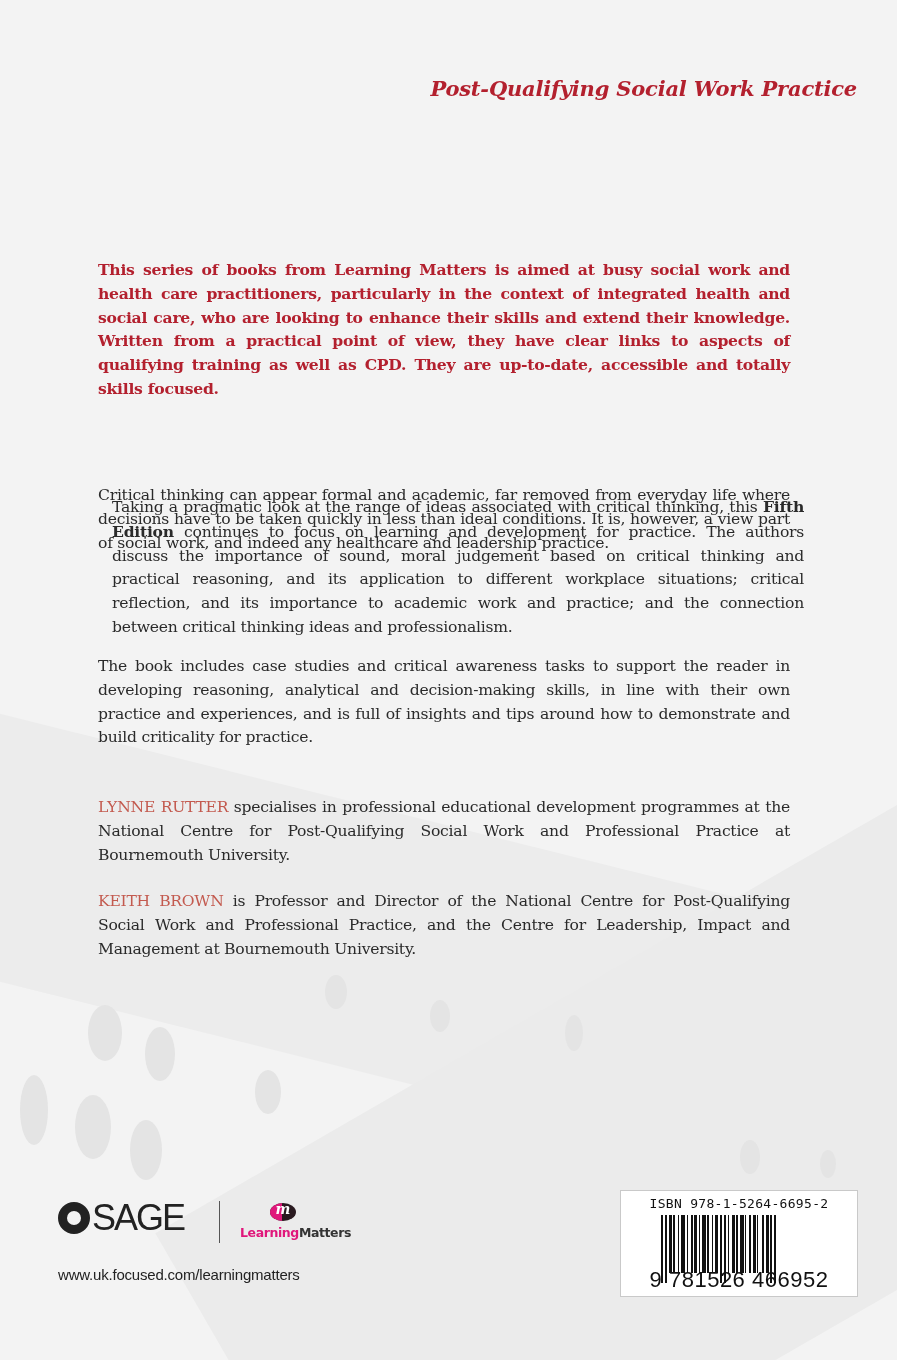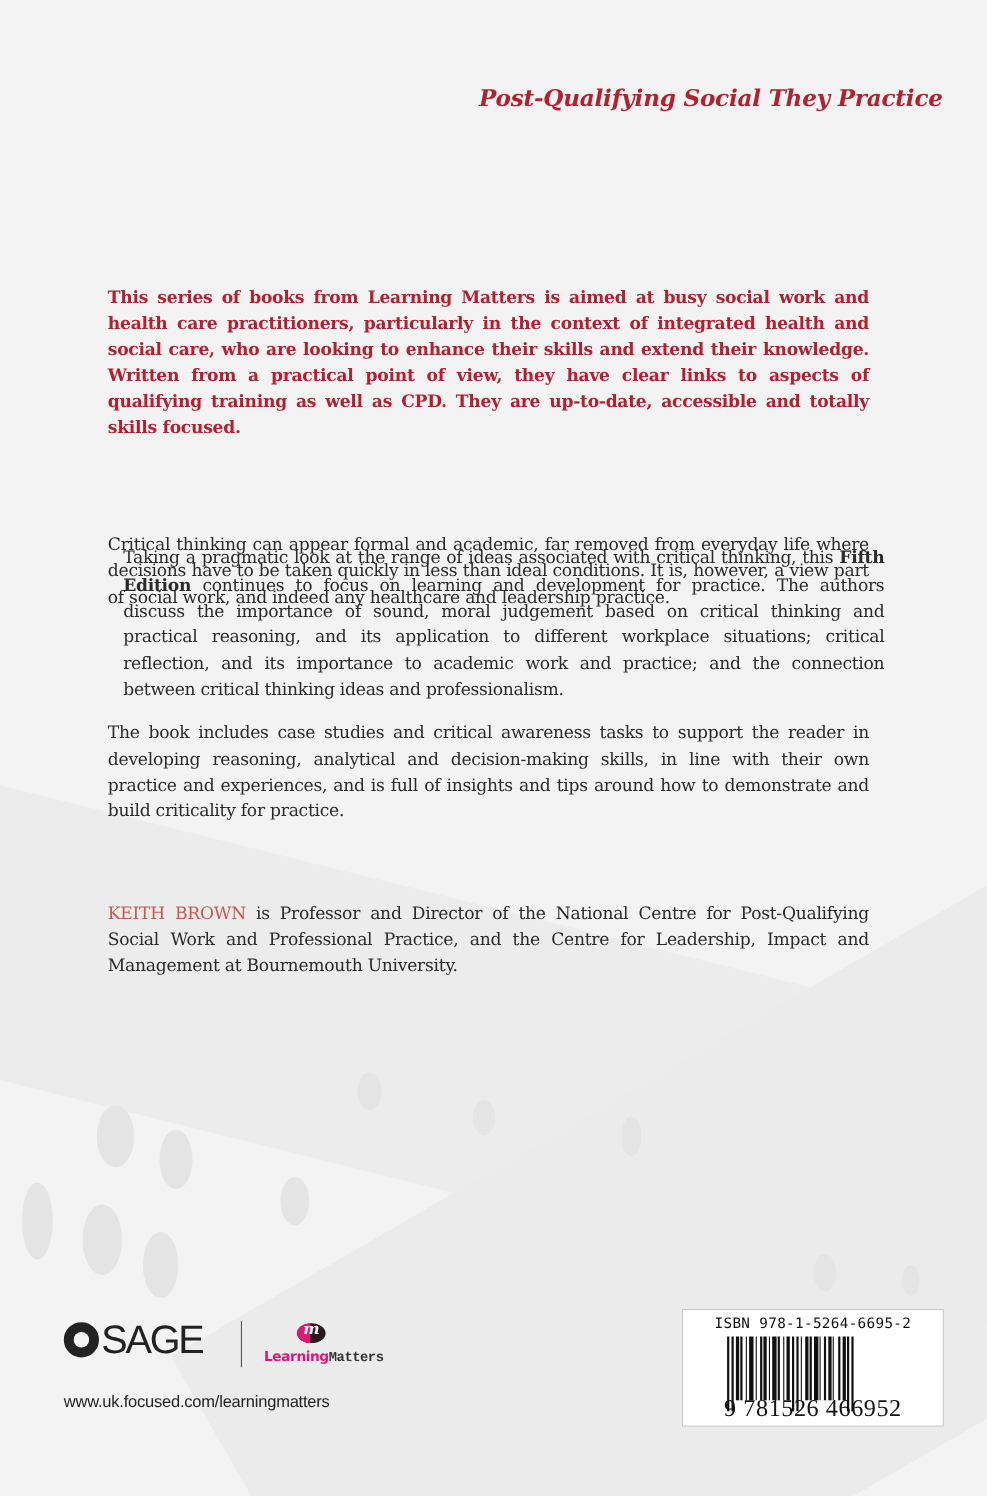--- a/index.html
+++ b/index.html
@@ -61,21 +61,21 @@
   }
   .lm-m {
     position: absolute; left: 0; right: 0; top: -2px; text-align: center;
     color: #fff; font-style: italic; font-weight: bold; font-size: 14px; font-family: "DejaVu Serif", serif;
   }
   .lm-text {
     position: absolute; left: 0; top: 22px; font-family: "DejaVu Sans", sans-serif;
     font-size: 12.5px; font-weight: bold; letter-spacing: -0.4px; white-space: nowrap;
   }
   .lm-learning { color: #e0177b; }
-  .lm-matters { color: #333; font-family: Liberation Mono, monospace; }
+  .lm-matters { color: #333; }
   .url {
     position: absolute; left: 58px; top: 1266px; z-index: 2;
     font-family: "Liberation Sans", sans-serif; font-size: 15px; color: #222;
     letter-spacing: -0.2px;
   }
 
   .barcode-box {
     position: absolute; left: 620px; top: 1190px; width: 236px; height: 105px;
     background: #fff; border: 1px solid #c9c9c9; z-index: 2;
   }
@@ -83,21 +83,21 @@
     position: absolute; top: 5px; left: 0; right: 0; text-align: center;
     font-family: "DejaVu Sans Mono", monospace; font-size: 13px; color: #111;
     letter-spacing: 0.3px;
   }
   .bars { position: absolute; left: 40px; top: 24px; width: 172px; height: 58px; display: flex; }
   .bars span { display: block; height: 100%; background: #111; }
   .bars span.gap-b { background: transparent; }
   .bars span.long { height: 68px; }
   .isbn-digits {
     position: absolute; bottom: 3px; left: 0; right: 0; text-align: center;
-    font-family: Liberation Serif, serif; font-size: 22px; color: #111;
+    font-family: Liberation Sans, sans-serif; font-size: 22px; color: #111;
     letter-spacing: 0.5px;
   }
 </style>
 </head>
 <body>
 
 <div class="bg-layer">
   <div class="swoosh" style="left:-200px; top:830px; width:1300px; height:260px; transform:rotate(14deg); background:#ececec;"></div>
   <div class="swoosh" style="left:200px; top:980px; width:900px; height:420px; transform:rotate(-30deg); background:#ebebeb;"></div>
   <div class="circle" style="left:88px; top:1005px; width:34px; height:56px;"></div>
@@ -106,33 +106,36 @@
   <div class="circle" style="left:75px; top:1095px; width:36px; height:64px;"></div>
   <div class="circle" style="left:130px; top:1120px; width:32px; height:60px;"></div>
   <div class="circle" style="left:255px; top:1070px; width:26px; height:44px;"></div>
   <div class="circle" style="left:325px; top:975px; width:22px; height:34px;"></div>
   <div class="circle" style="left:430px; top:1000px; width:20px; height:32px;"></div>
   <div class="circle" style="left:565px; top:1015px; width:18px; height:36px;"></div>
   <div class="circle" style="left:740px; top:1140px; width:20px; height:34px;"></div>
   <div class="circle" style="left:820px; top:1150px; width:16px; height:28px;"></div>
 </div>
 
-<div class="series-title">Post-Qualifying Social They Practice</div>
+<div class="series-title">Post-Qualifying Social Work Practice</div>
 
 <div class="content intro">This series of books from Learning Matters is aimed at busy social work and health care practitioners, particularly in the context of integrated health and social care, who are looking to enhance their skills and extend their knowledge. Written from a practical point of view, they have clear links to aspects of qualifying training as well as CPD. They are up-to-date, accessible and totally skills focused.</div>
 
 <p class="content body-text p1" style="position:absolute;">Critical thinking can appear formal and academic, far removed from everyday life where decisions have to be taken quickly in less than ideal conditions. It is, however, a view part of social work, and indeed any healthcare and leadership practice.</p>
 
 <p class="body-text p2" style="top:495px; position:absolute;">
   <span>Taking a pragmatic look at the range of ideas associated with critical thinking, this </span><b>Fifth Edition</b><span> continues to focus on learning and development for practice. The authors discuss the importance of sound, moral judgement based on critical thinking and practical reasoning, and its application to different workplace situations; critical reflection, and its importance to academic work and practice; and the connection between critical thinking ideas and professionalism.</span>
 </p>
 
 <p class="content body-text p3" style="position:absolute;">The book includes case studies and critical awareness tasks to support the reader in developing reasoning, analytical and decision-making skills, in line with their own practice and experiences, and is full of insights and tips around how to demonstrate and build criticality for practice.</p>
 
 <div class="content about" style="position:absolute;">
+  <p class="body-text">
+    <span class="author-name">LYNNE RUTTER</span><span> specialises in professional educational development programmes at the National Centre for Post-Qualifying Social Work and Professional Practice at Bournemouth University.</span>
+  </p>
   <div class="gap"></div>
   <p class="body-text">
     <span class="author-name">KEITH BROWN</span><span> is Professor and Director of the National Centre for Post-Qualifying Social Work and Professional Practice, and the Centre for Leadership, Impact and Management at Bournemouth University.</span>
   </p>
 </div>
 
 <div class="logos">
   <div class="sage-logo">
     <div class="sage-mark"></div>
     <span class="sage-text">SAGE</span>

